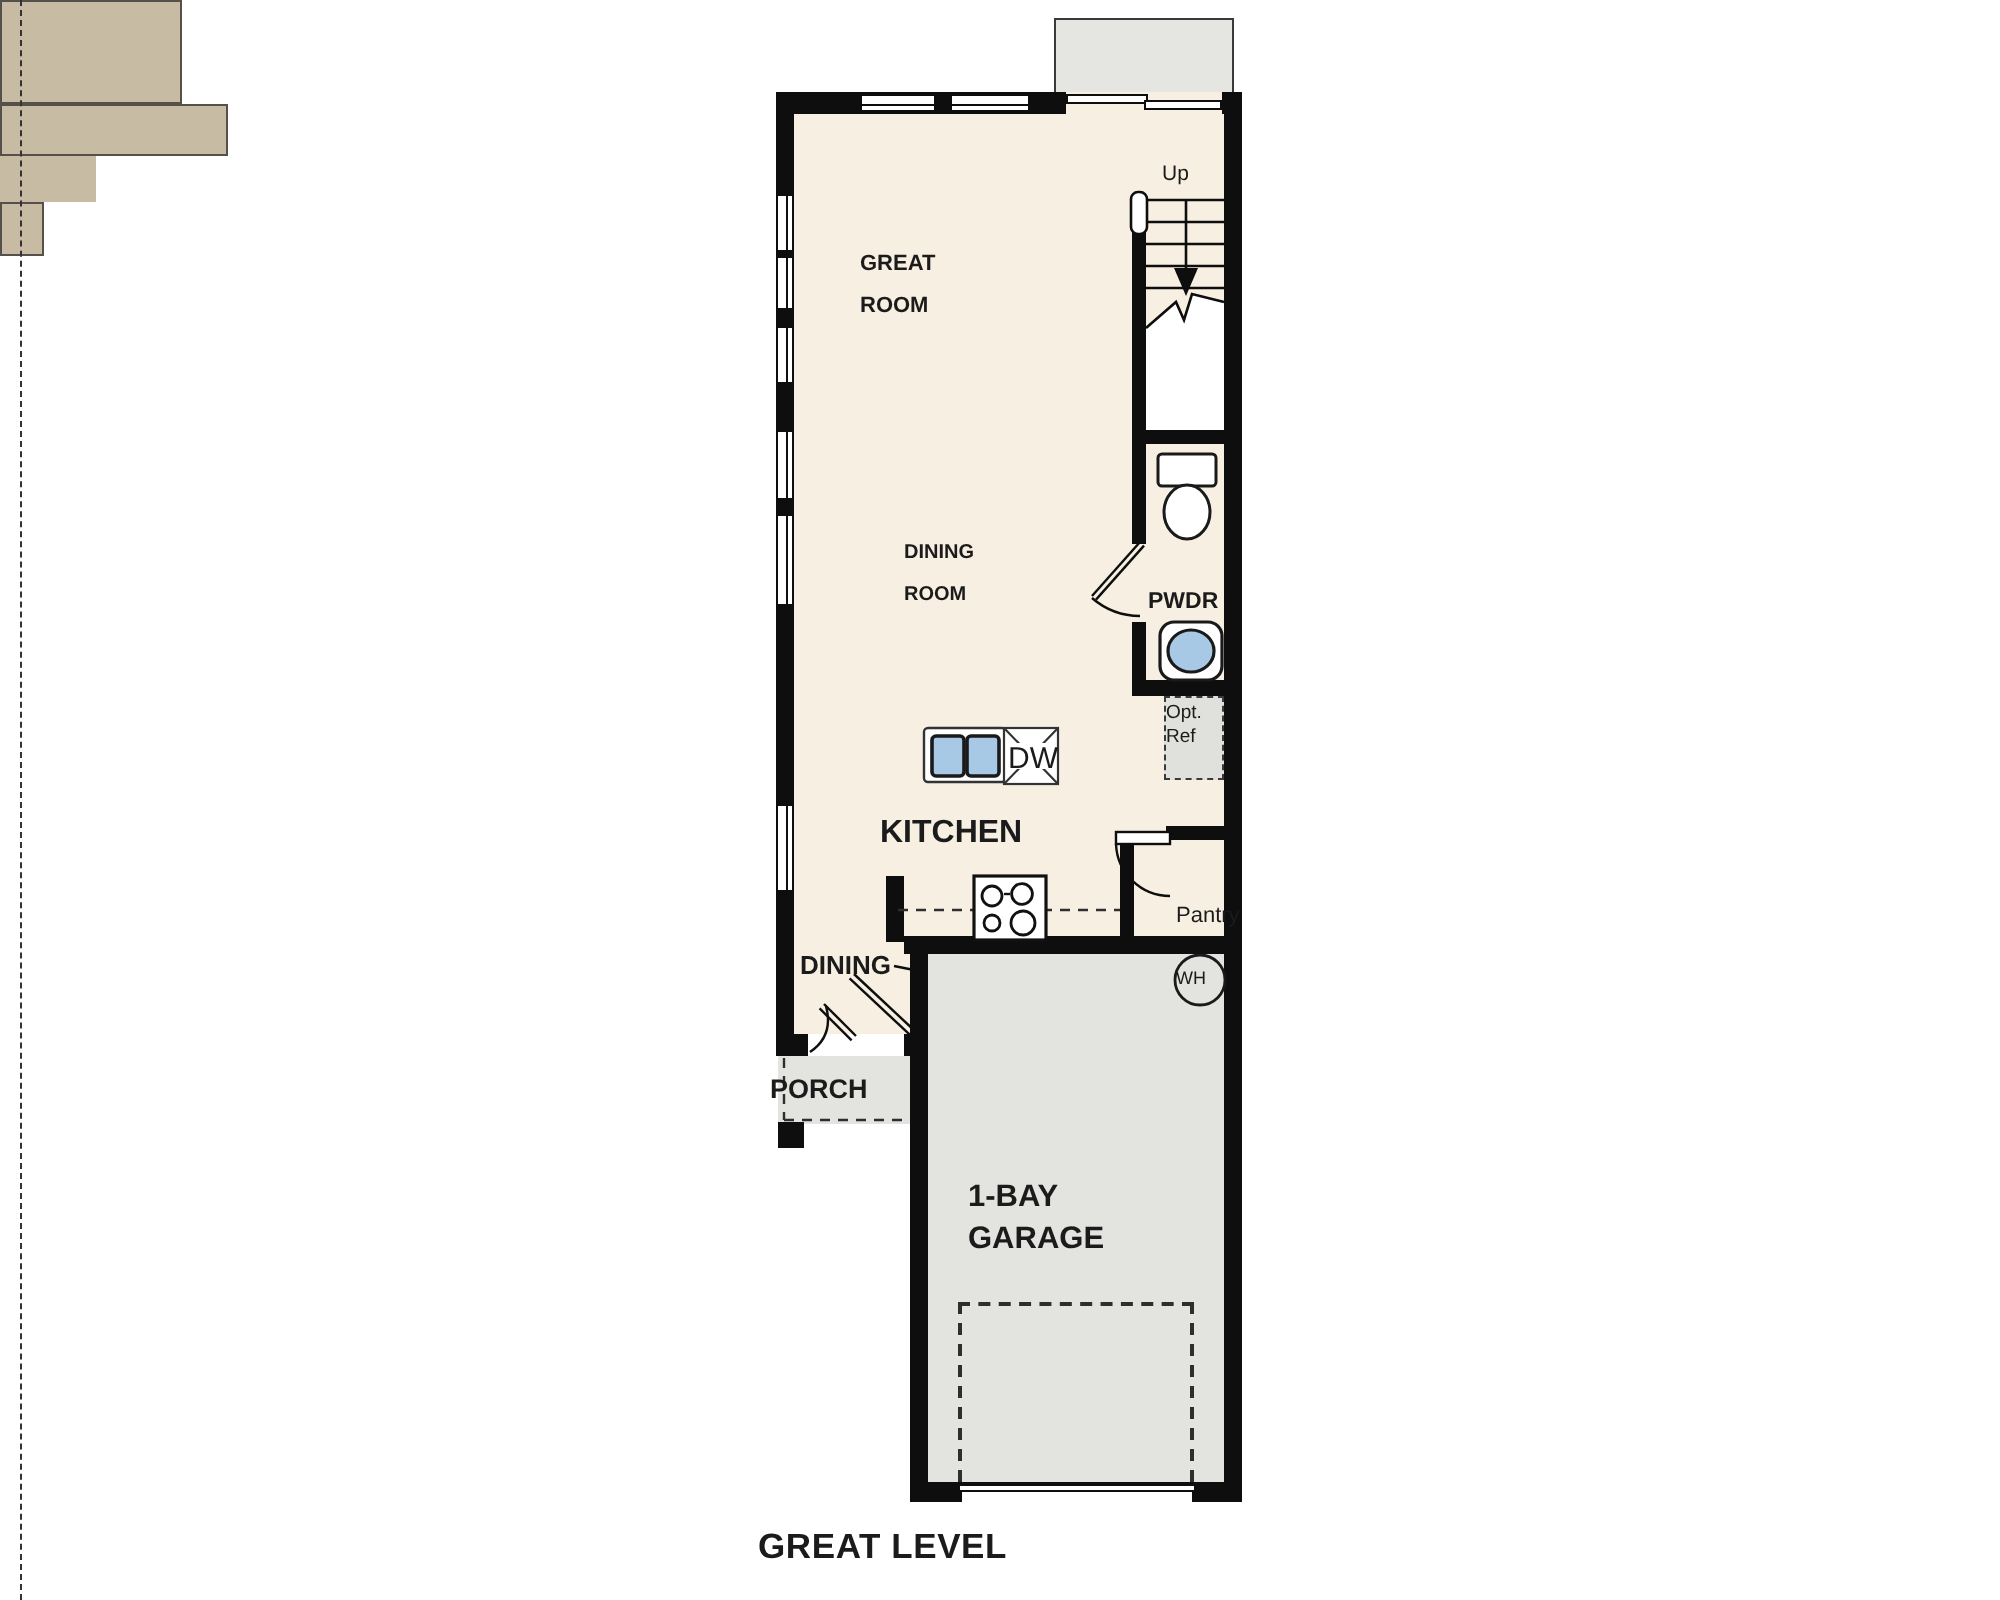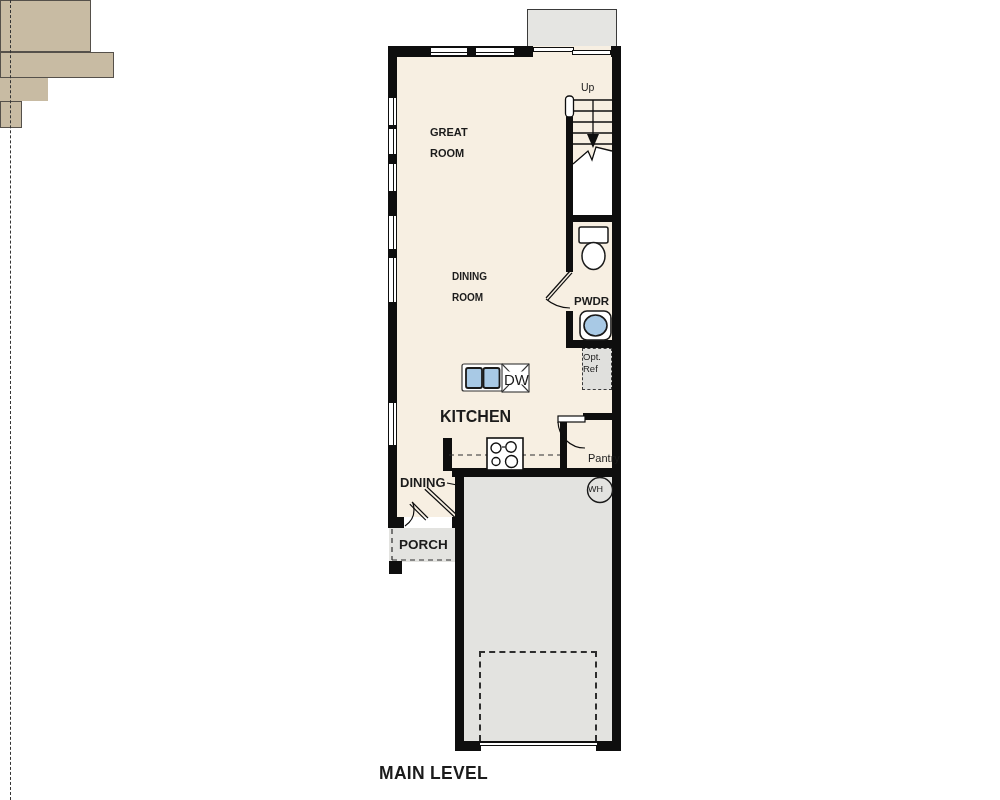--- a/index.html
+++ b/index.html
@@ -159,25 +159,29 @@
   <div class="label label-2l" style="left:430px;top:122px;width:105px;font-size:11px;">
     <div>GREAT</div>
     <div>ROOM</div>
   </div>
   <div class="label label-2l" style="left:452px;top:266px;width:105px;font-size:10px;">
     <div>DINING</div>
     <div>ROOM</div>
   </div>
   <div class="label" style="left:440px;top:408px;width:125px;font-size:16px;">KITCHEN</div>
   <div class="label" style="left:400px;top:475px;width:48px;font-size:13px;">DINING</div>
-  <div class="label" style="left:399px;top:537px;width:56px;font-size:13.5px;">PORCH</div>
+  <div class="label" style="left:385px;top:537px;width:56px;font-size:13.5px;">PORCH</div>
   <div class="label" style="left:574px;top:295px;width:40px;font-size:11.5px;">PWDR</div>
   <div class="label" style="left:572px;top:452px;width:40px;font-size:11px;font-weight:normal;margin-left:16px;">Pantry</div>
+  <div class="label label-2l" style="left:484px;top:588px;width:110px;font-size:15.5px;">
+    <div>1-BAY</div>
+    <div>GARAGE</div>
+  </div>
   <div class="label" style="left:581px;top:81px;width:25px;font-size:10.5px;font-weight:normal;">Up</div>
   <div class="label" style="left:504px;top:371px;width:24px;font-size:15px;font-weight:normal;">DW</div>
   <div class="label" style="left:588px;top:484px;width:25px;font-size:9px;font-weight:normal;">WH</div>
   <div class="label" style="left:583px;top:351px;width:46px;font-size:9.5px;font-weight:normal;line-height:12px;">
     <div>Opt.</div>
     <div>Ref</div>
   </div>
 
-  <div class="label" style="left:379px;top:763px;width:120px;font-size:17.5px;letter-spacing:0.3px;text-align:left;">MAIN LEVEL</div>
+  <div class="label" style="left:379px;top:763px;width:120px;font-size:17.5px;letter-spacing:0.3px;text-align:left;">GREAT LEVEL</div>
 </div>
 
 </body></html>

